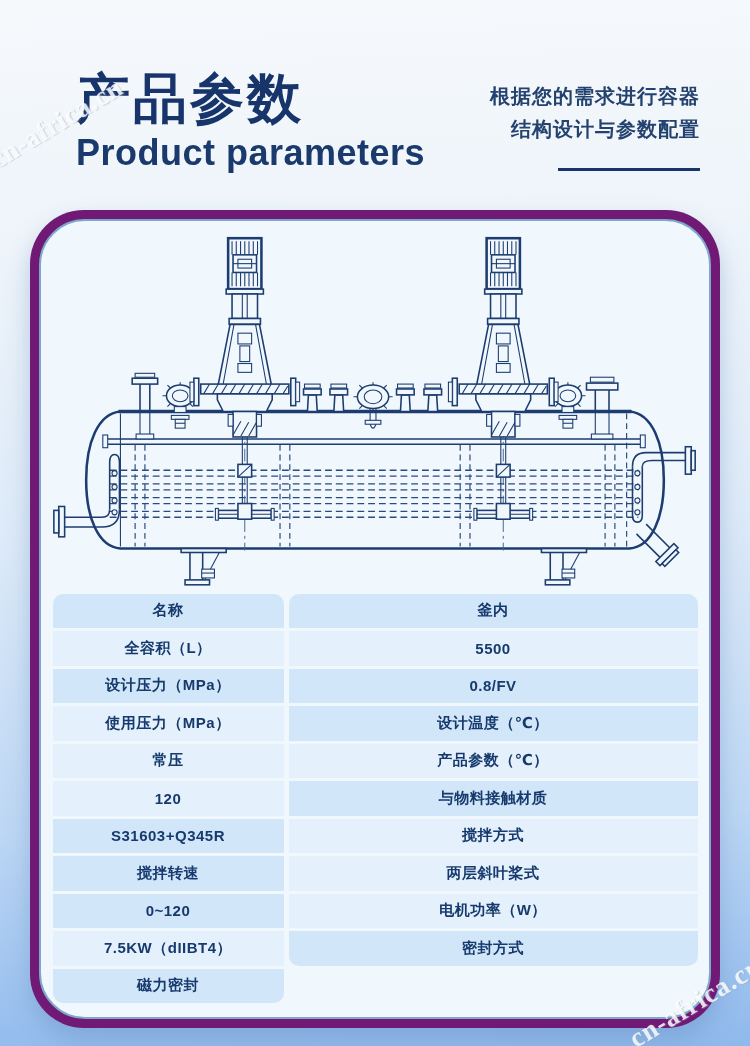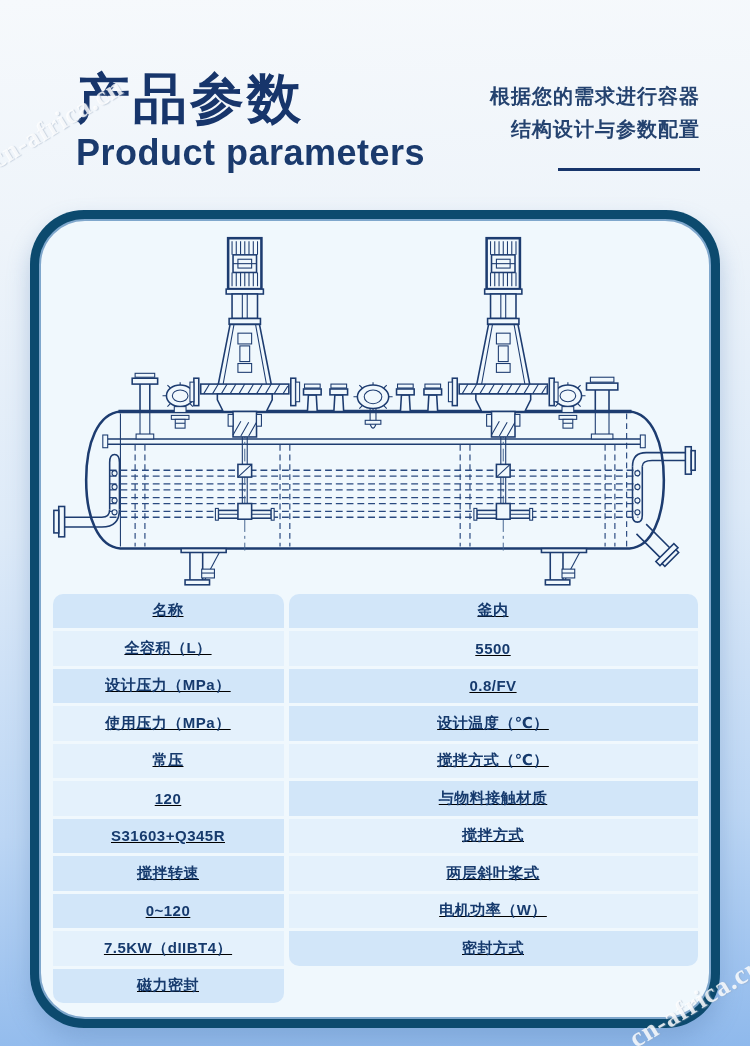--- a/index.html
+++ b/index.html
@@ -15,23 +15,22 @@
   }
   .wm-tl{left:-18px;top:108px;transform:rotate(-31deg);}
   .wm-br{right:-20px;bottom:28px;transform:rotate(-31deg);}
   .header{display:flex;justify-content:space-between;align-items:flex-start;padding:70px 50px 0 76px;}
   .title-zh{margin:0;font-size:54px;line-height:1.05;font-weight:800;color:#17356b;letter-spacing:3px;}
   .title-en{font-size:36px;font-weight:600;color:#1a3a6d;margin-top:5px;letter-spacing:.5px;}
   .tag-block{margin-top:10px;}
   .tagline{font-size:20px;font-weight:700;color:#24426f;text-align:right;line-height:1.65;letter-spacing:1px;}
   .divider{width:142px;height:3px;background:#17356b;margin:22px 0 0 auto;}
   .card-outer{
-    margin:36px 30px 8px 30px;background:#0c4a6e;border-radius:54px;padding:9px;
+    margin:36px 30px 8px 30px;background:#701a75;border-radius:54px;padding:9px;
     box-shadow:0 12px 22px rgba(96,138,186,.38);
-    text-decoration:underline;
   }
   .card-inner{
     background:#f0f8fd;border:2px solid #7fa7cc;border-radius:46px;
     padding:12px 0 14px;overflow:hidden;
   }
   .drawing{display:block;margin:2px auto 6px auto;}
   .ptable{
     display:grid;grid-template-columns:231px 409px;column-gap:5px;row-gap:3px;
     grid-auto-rows:34.5px;width:645px;margin:0 auto;
   }
@@ -231,21 +230,21 @@
     <div class="ptable">
         <div class="cell odd first">名称</div>
         <div class="cell odd first">釜内</div>
         <div class="cell even">全容积（L）</div>
         <div class="cell even">5500</div>
         <div class="cell odd">设计压力（MPa）</div>
         <div class="cell odd">0.8/FV</div>
         <div class="cell even">使用压力（MPa）</div>
         <div class="cell odd">设计温度（℃）</div>
         <div class="cell even">常压</div>
-        <div class="cell even">搅拌方式（℃）</div>
+        <div class="cell even">产品参数（℃）</div>
         <div class="cell even">120</div>
         <div class="cell odd">与物料接触材质</div>
         <div class="cell odd">S31603+Q345R</div>
         <div class="cell even">搅拌方式</div>
         <div class="cell odd">搅拌转速</div>
         <div class="cell even">两层斜叶桨式</div>
         <div class="cell odd">0~120</div>
         <div class="cell even">电机功率（W）</div>
         <div class="cell even">7.5KW（dIIBT4）</div>
         <div class="cell odd last">密封方式</div>

